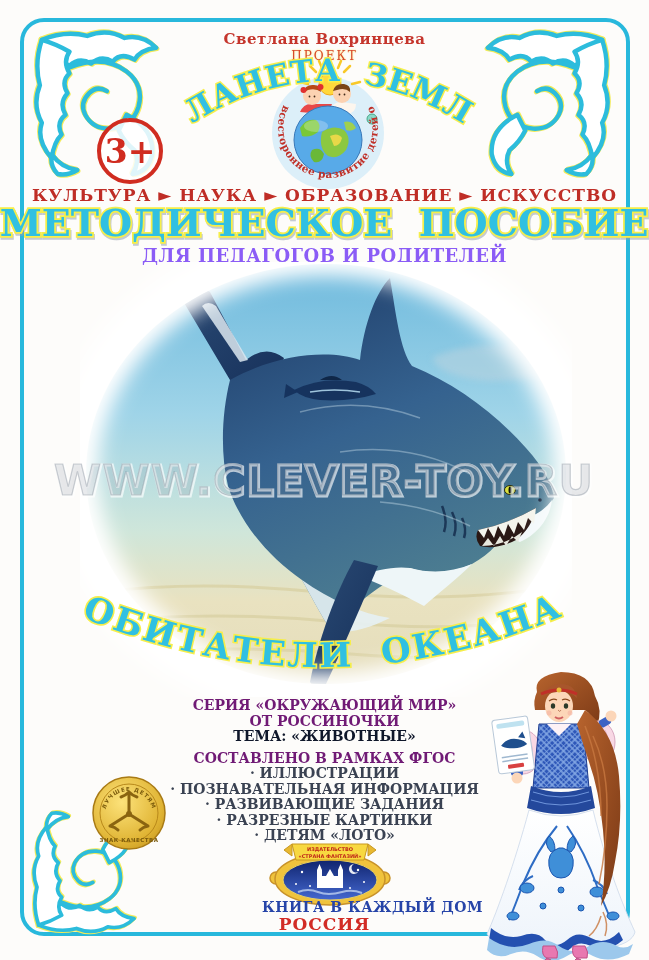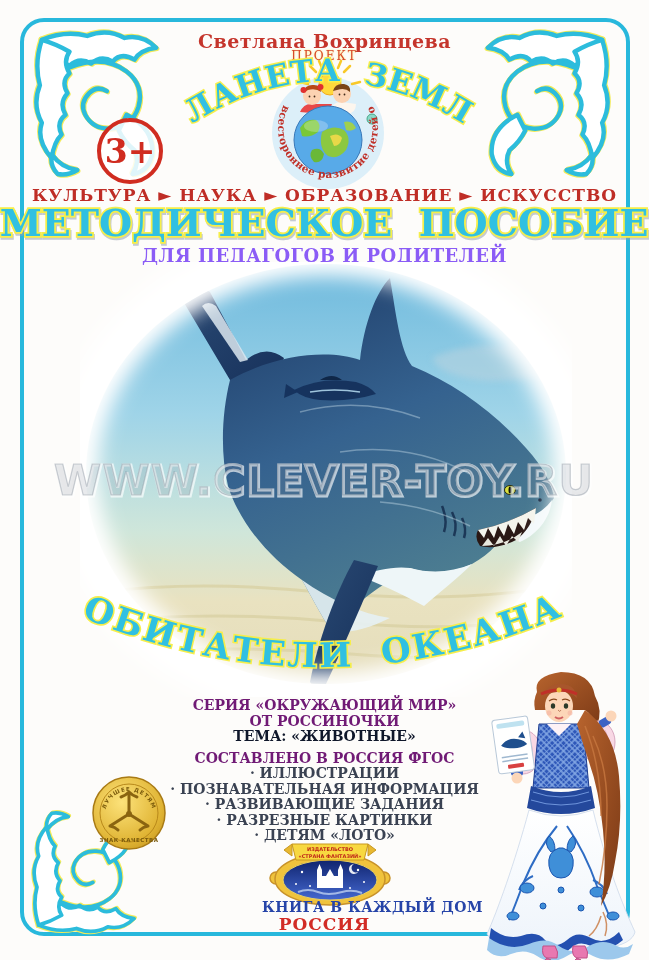--- a/index.html
+++ b/index.html
@@ -2,21 +2,21 @@
 <html><head>
 <meta charset="utf-8">
 <style>
   html,body{margin:0;padding:0;background:#ffffff;}
   .page{position:relative;width:649px;height:960px;background:#fdfcfa;overflow:hidden;
         font-family:"DejaVu Serif","Liberation Serif",serif;}
   .abs{position:absolute;}
   .ctr{left:0;width:649px;text-align:center;}
   .frame{left:20px;top:18px;width:610px;height:918px;border:4px solid #28b8dc;border-radius:24px;box-sizing:border-box;}
   .ornament{filter:drop-shadow(1px 1px 0 #f2ea58) drop-shadow(-1px -1px 0 #f2ea58);}
-  .author{top:30px;font-size:19px;font-weight:bold;color:#c5352c;letter-spacing:.5px;}
+  .author{top:30px;font-size:15px;font-weight:bold;color:#c5352c;letter-spacing:.5px;}
   .project{top:49px;font-size:12px;font-weight:normal;color:#d8442c;letter-spacing:2px;
            text-shadow:0 0 2px rgba(248,232,74,.9);}
   .categories{top:185px;font-size:17px;font-weight:bold;color:#bf2d26;letter-spacing:1px;}
   .subtitle{top:245px;font-size:18px;font-weight:bold;color:#8b5cf6;letter-spacing:.5px;}
   .age-badge{left:97px;top:118px;width:66px;height:66px;border:4px solid #d02c20;border-radius:50%;
              box-sizing:border-box;display:flex;align-items:center;justify-content:center;
              font-size:33px;font-weight:bold;color:#d02c20;background:rgba(255,255,255,.85);}
   .details{top:698px;font-weight:bold;line-height:15.5px;font-size:14px;}
   .red{color:#701a75;}
   .dark{color:#3a4252;}
@@ -238,21 +238,21 @@
     <text font-family="DejaVu Serif, Liberation Serif, serif" font-size="34" font-weight="bold" fill="#30c0e2" stroke="#f6ee4a" stroke-width="3.2" paint-order="stroke" letter-spacing="2.5" text-anchor="middle">
       <textPath href="#oceanArc" startOffset="50%">ОБИТАТЕЛИ&nbsp;&nbsp;ОКЕАНА</textPath>
     </text>
   </svg>
 
   <div class="abs ctr details">
     <div class="red">СЕРИЯ «ОКРУЖАЮЩИЙ МИР»</div>
     <div class="red">ОТ РОССИНОЧКИ</div>
     <div class="dark" style="color:#0f172a;">ТЕМА: «ЖИВОТНЫЕ»</div>
     <div class="gap"></div>
-    <div class="red">СОСТАВЛЕНО В РОССИЯ ФГОС</div>
+    <div class="red">СОСТАВЛЕНО В РАМКАХ ФГОС</div>
     <div class="dark">· ИЛЛЮСТРАЦИИ</div>
     <div class="dark">· ПОЗНАВАТЕЛЬНАЯ ИНФОРМАЦИЯ</div>
     <div class="dark">· РАЗВИВАЮЩИЕ ЗАДАНИЯ</div>
     <div class="dark">· РАЗРЕЗНЫЕ КАРТИНКИ</div>
     <div class="dark">· ДЕТЯМ «ЛОТО»</div>
   </div>
 
   <svg class="abs" style="left:90px;top:774px;" width="78" height="78" viewBox="0 0 78 78">
     <defs>
       <radialGradient id="gold" cx="0.4" cy="0.35" r="0.8">

